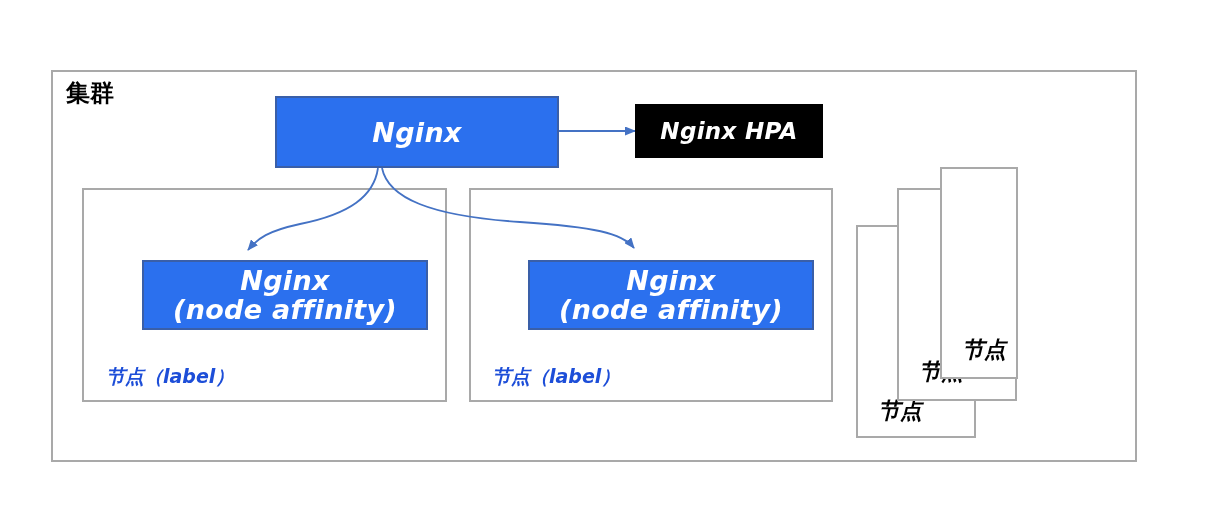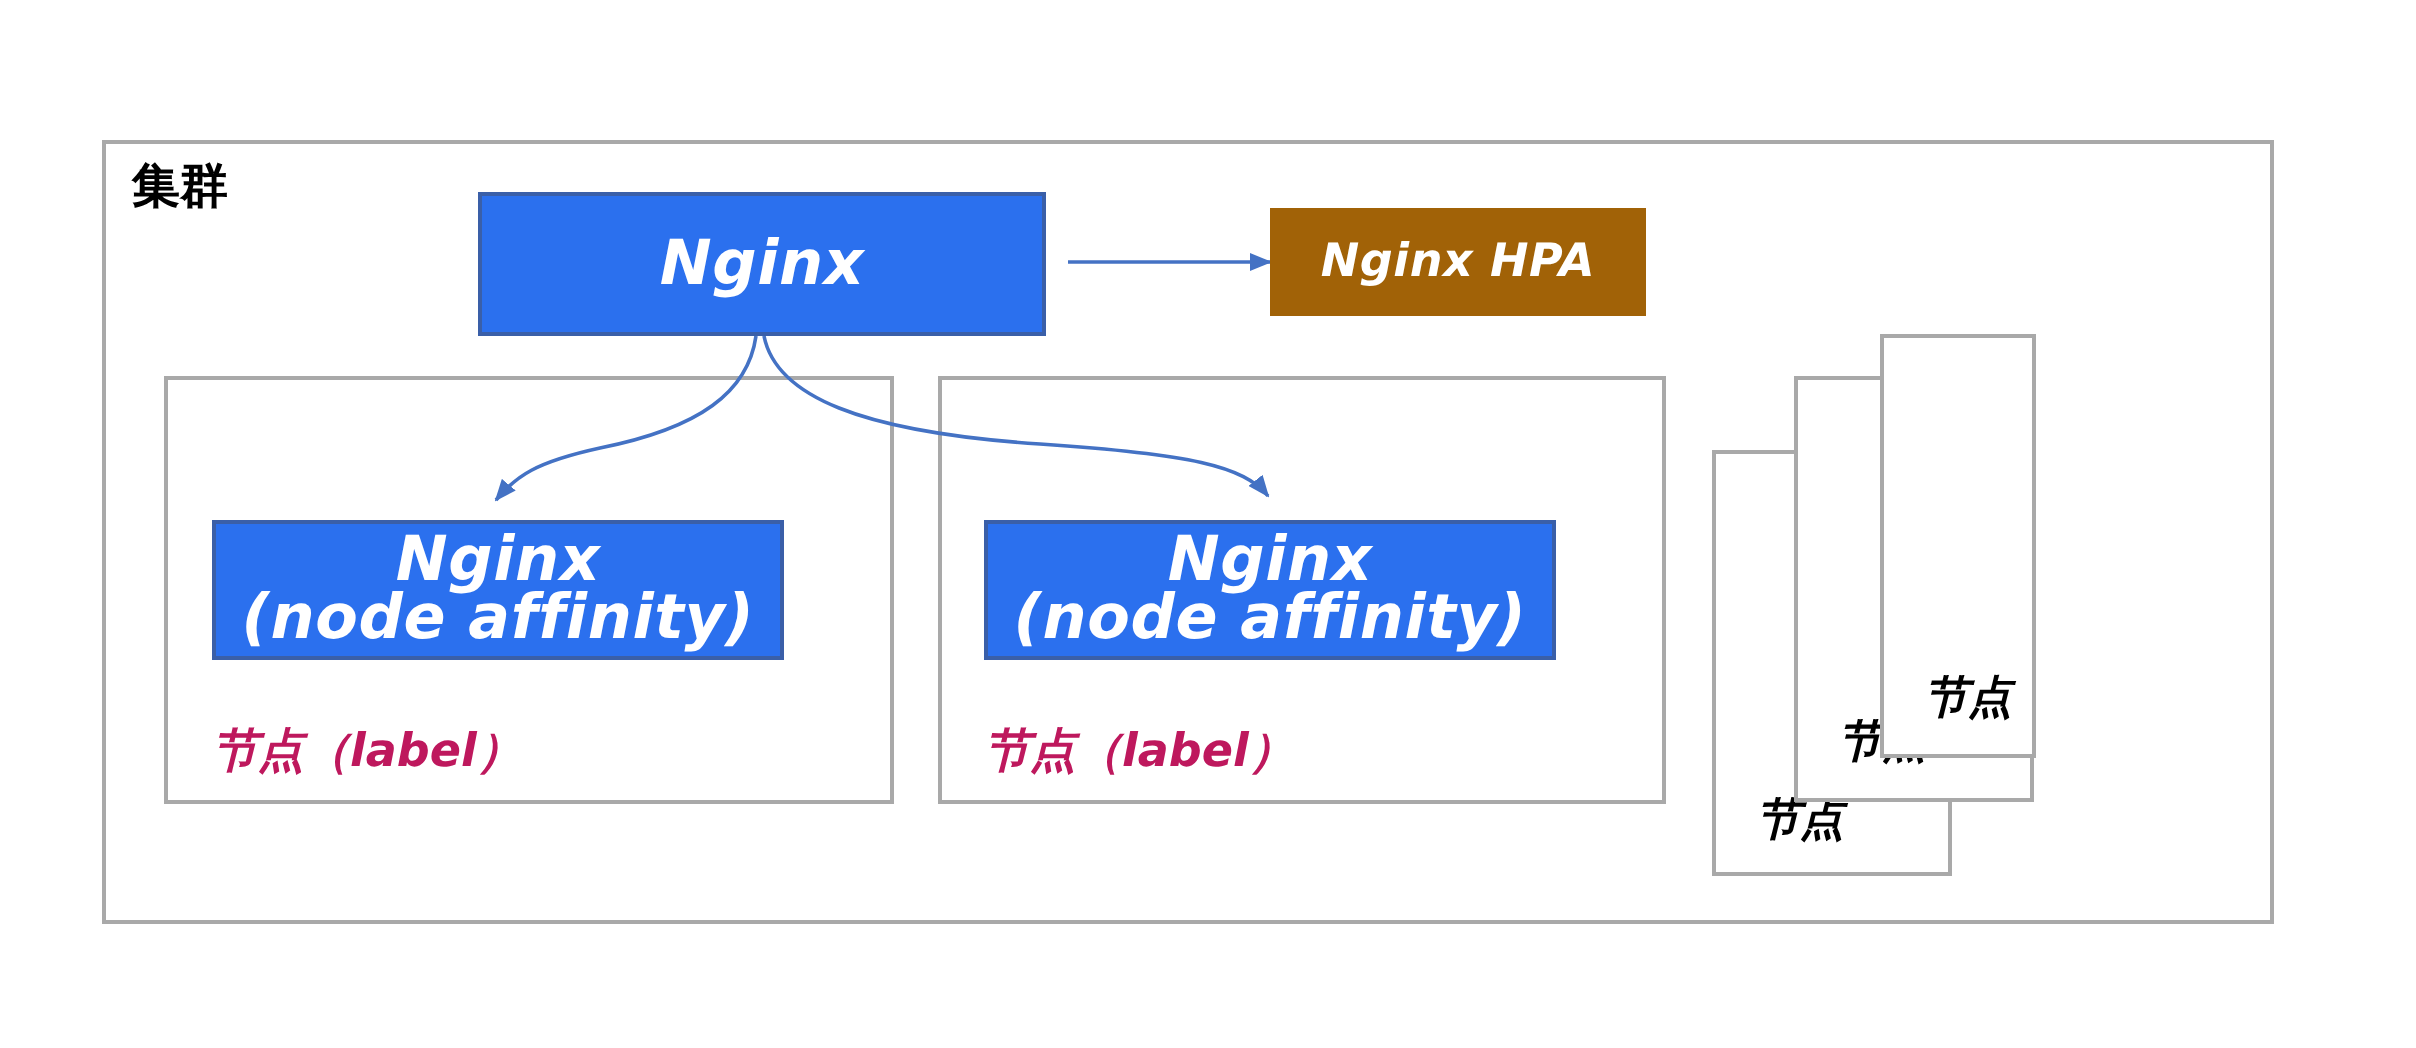--- a/index.html
+++ b/index.html
@@ -60,63 +60,64 @@
     background: #2b70ee;
     border: 2px solid #3a5fa8;
     display: flex;
     flex-direction: column;
     align-items: center;
     justify-content: center;
     color: #ffffff;
     font-family: "DejaVu Sans", "Liberation Sans", sans-serif;
     font-style: italic;
     font-weight: bold;
-    font-size: 31px;
+    font-size: 27px;
     line-height: 29px;
     text-align: center;
     letter-spacing: 0.3px;
+    margin-left: 36px;
   }
 
   #deployment-box {
     left: 239px;
     top: 96px;
     width: 284px;
     height: 72px;
   }
 
   #pod-box-1 { left: 106px; top: 260px; width: 286px; height: 70px; }
   #pod-box-2 { left: 492px; top: 260px; width: 286px; height: 70px; }
 
   
   #hpa-box {
     left: 635px;
     top: 104px;
     width: 188px;
     height: 54px;
-    background: #a16207;
+    background: #000000;
     border: none;
     display: flex;
     align-items: center;
     justify-content: center;
     color: #ffffff;
     font-family: "DejaVu Sans", "Liberation Sans", sans-serif;
     font-style: italic;
     font-weight: bold;
     font-size: 23px;
     letter-spacing: 0.3px;
     white-space: nowrap;
   }
 
   
   .node-label {
     font-family: "DejaVu Sans", "Liberation Sans", sans-serif;
-    font-size: 23px;
-    font-weight: bold;
-    font-style: italic;
-    color: #be185d;
+    font-size: 19px;
+    font-weight: bold;
+    font-style: italic;
+    color: #1d4ed8;
     white-space: nowrap;
     line-height: 28px;
   }
   #node-label-1 { left: 106px; top: 362px; }
   #node-label-2 { left: 492px; top: 362px; }
 
   
   .node-card {
     border: 2px solid #a9a9a9;
     background: #ffffff;

